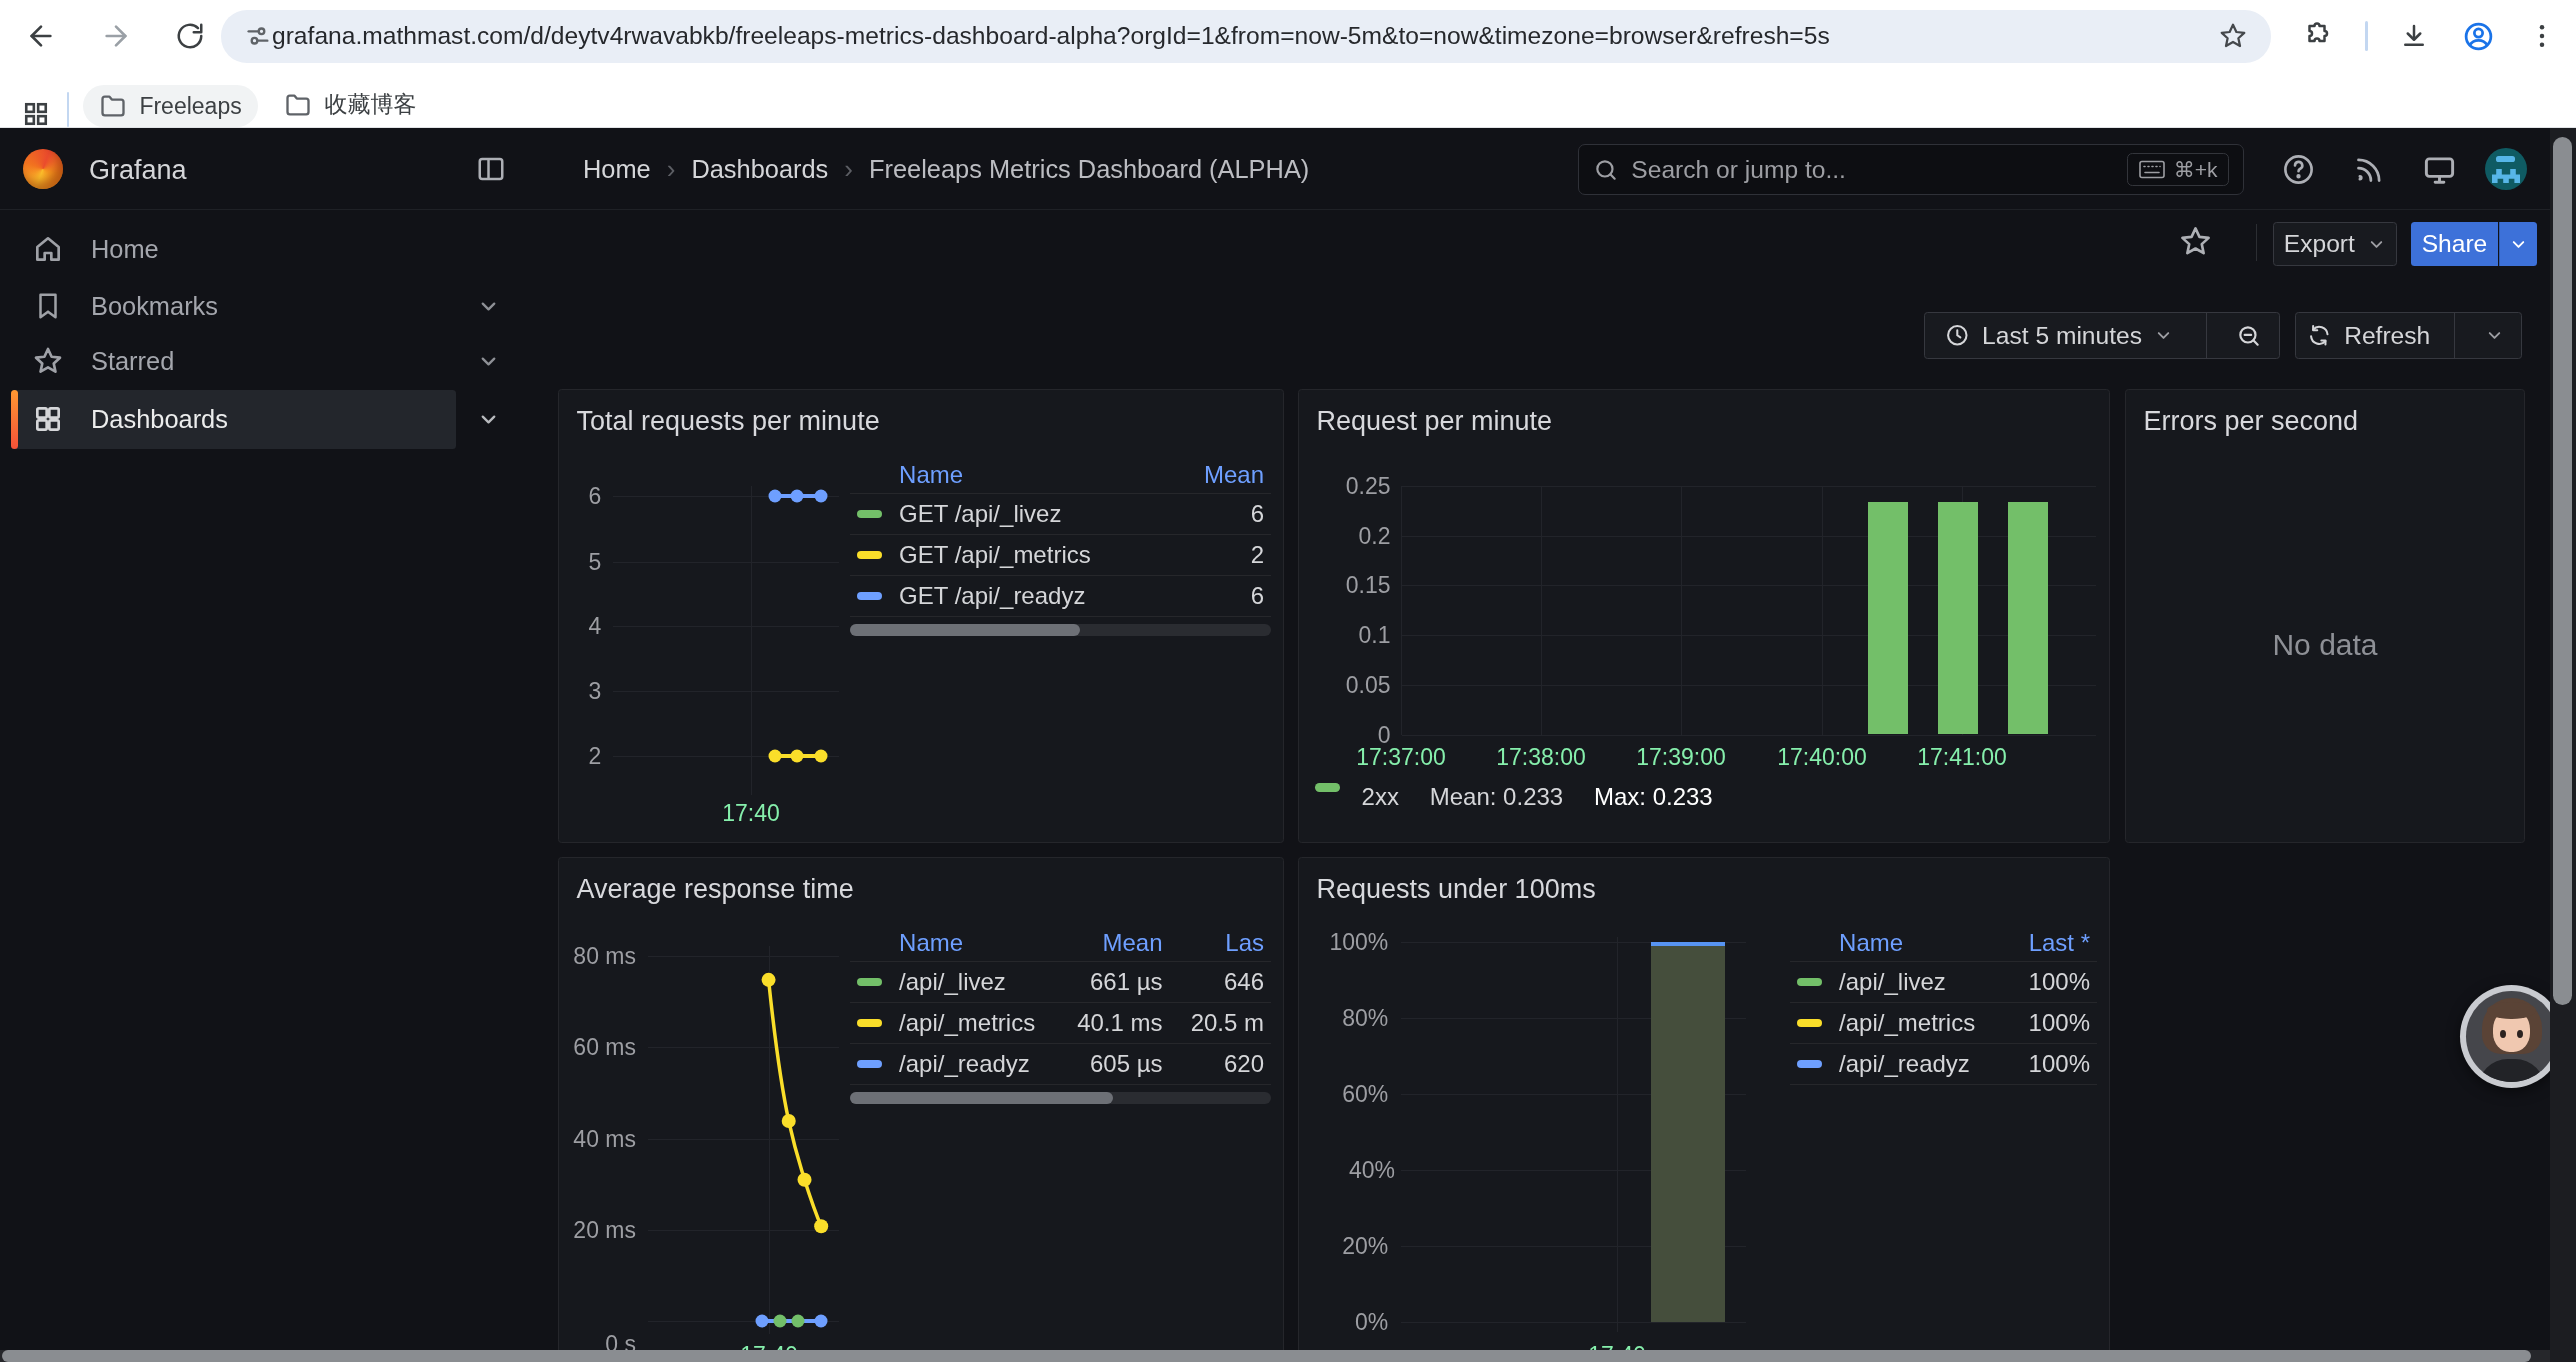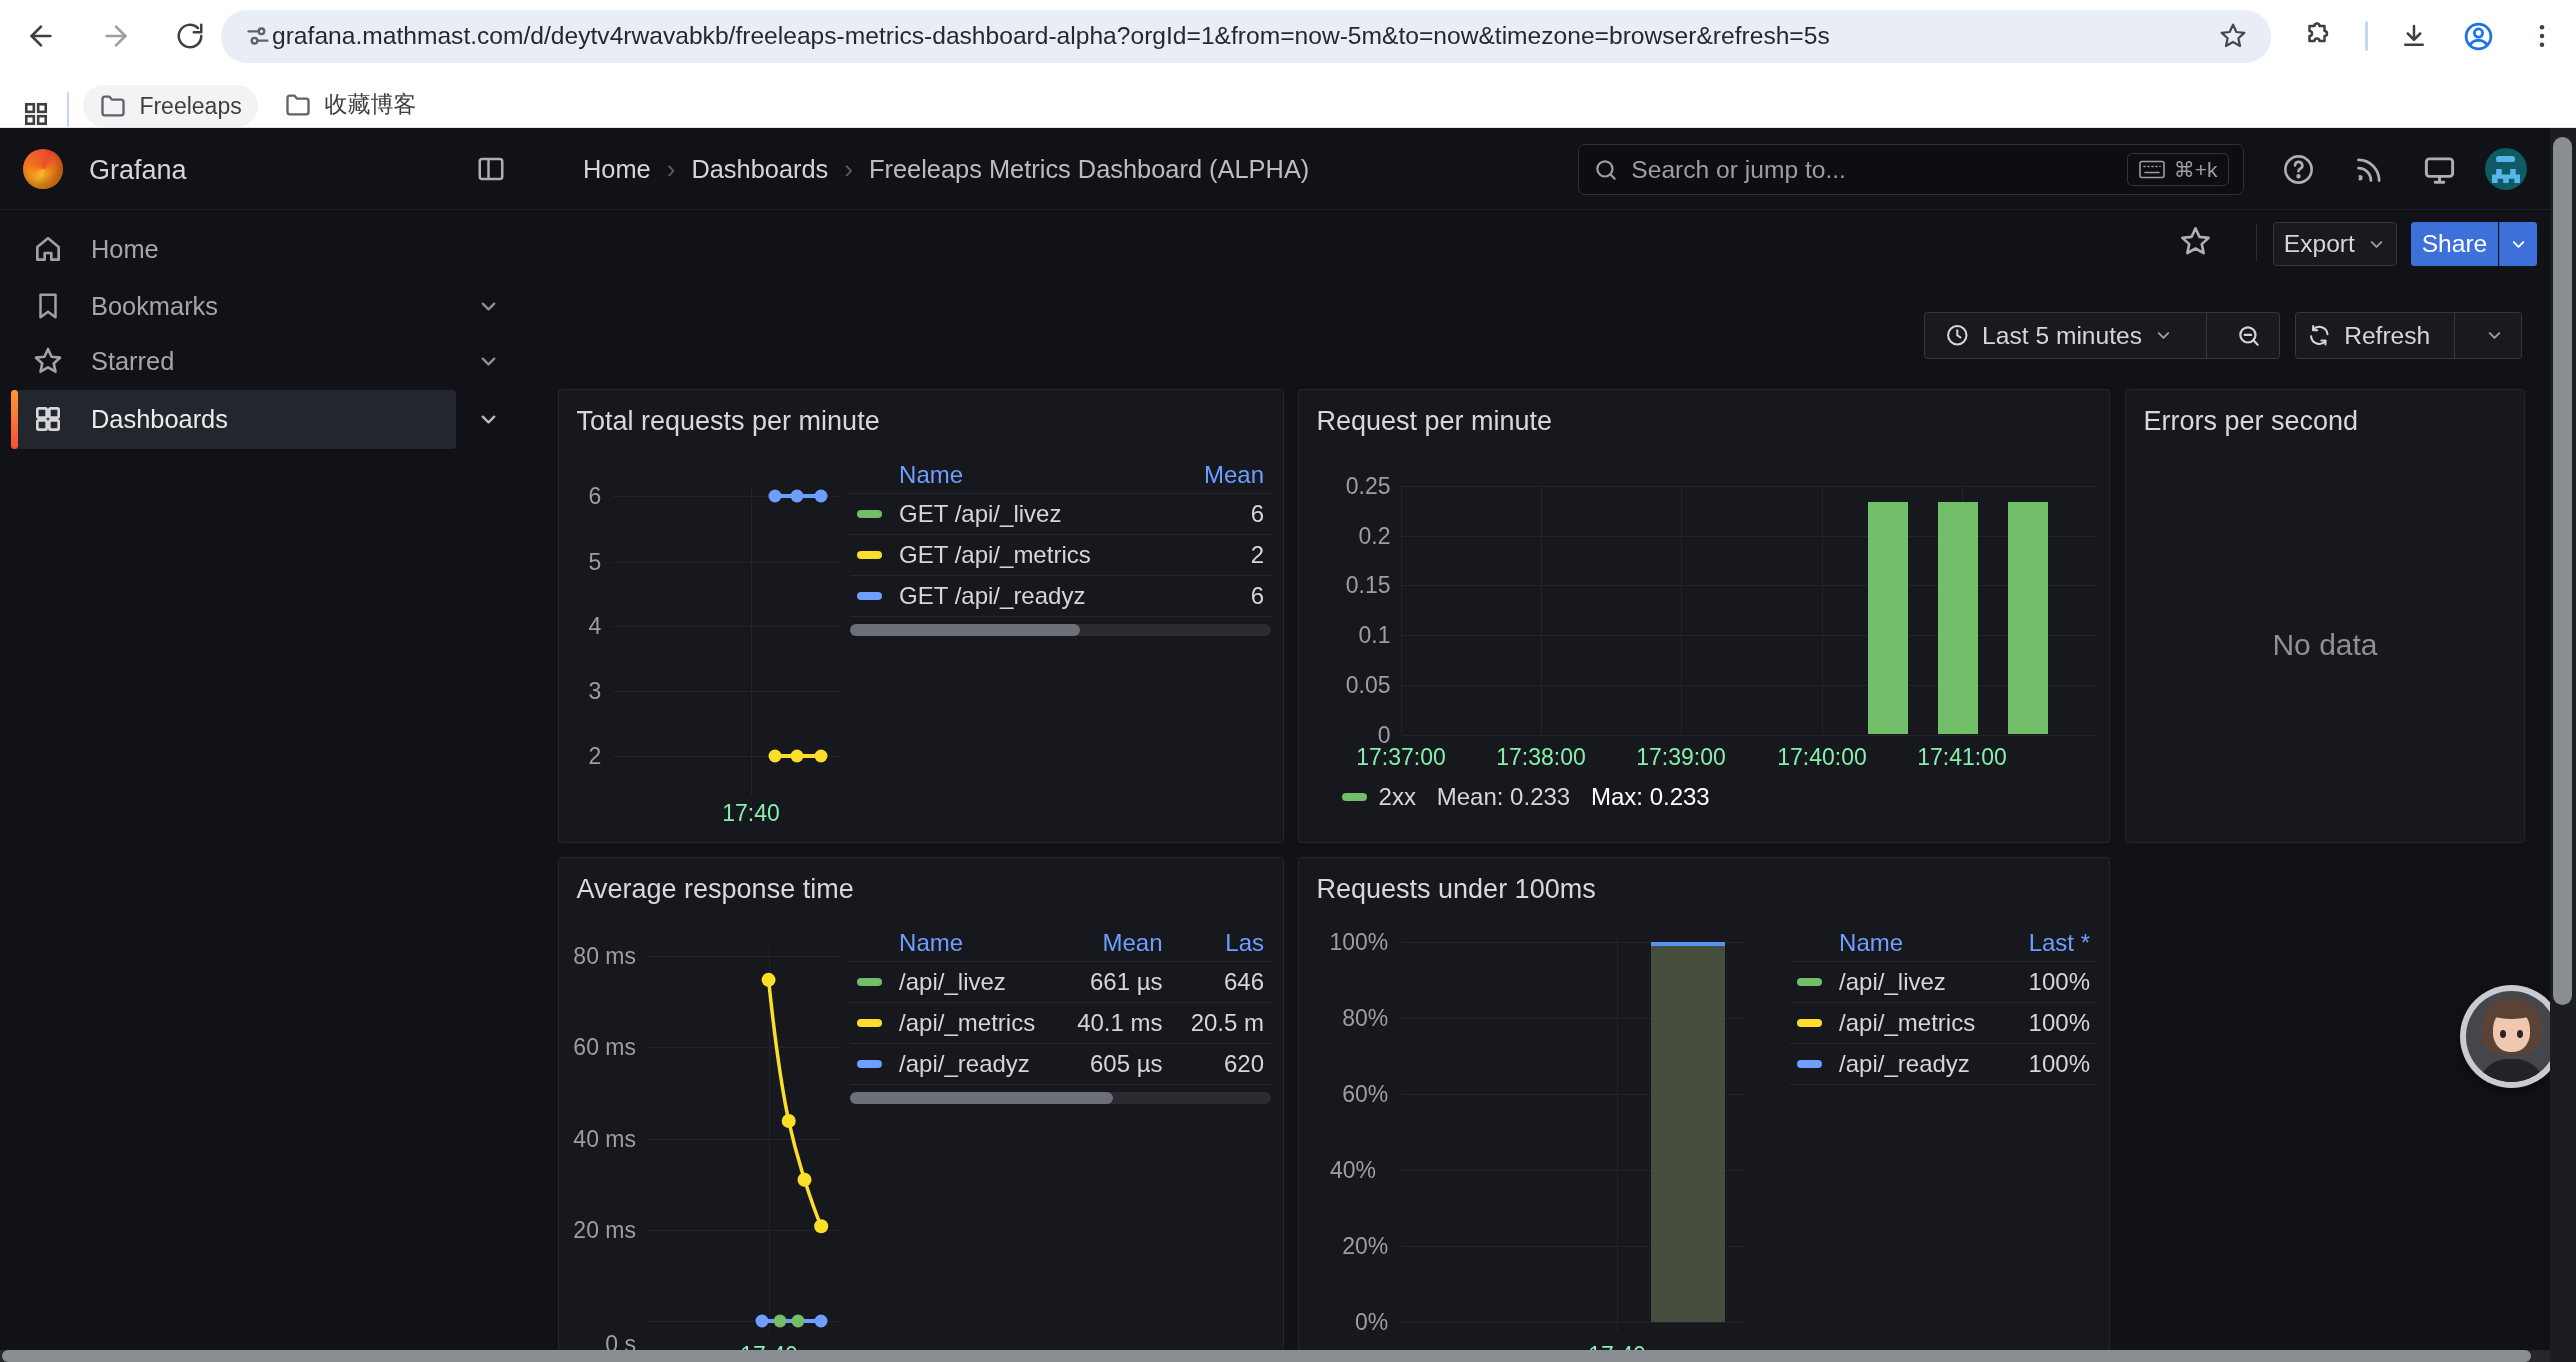--- a/index.html
+++ b/index.html
@@ -431,21 +431,21 @@
     <div class="xlab" style="left:102px;top:354px;">17:37:00</div>
     <div class="xlab" style="left:242px;top:354px;">17:38:00</div>
     <div class="xlab" style="left:382px;top:354px;">17:39:00</div>
     <div class="xlab" style="left:523px;top:354px;">17:40:00</div>
     <div class="xlab" style="left:663px;top:354px;">17:41:00</div>
 
     <div class="bar" style="left:569px;top:112px;width:40px;height:232px;"></div>
     <div class="bar" style="left:639px;top:112px;width:40px;height:232px;"></div>
     <div class="bar" style="left:709px;top:112px;width:40px;height:232px;"></div>
 
-    <div class="abs" style="left:43px;top:393px;display:flex;align-items:center;gap:12px;">
+    <div class="abs" style="left:16px;top:393px;display:flex;align-items:flex-start;gap:22px;">
       <span class="chip" style="background:#73bf69;"></span>
       <span style="color:#d5d6d9;font-size:24px;">2xx</span>
       <span style="color:#d5d6d9;font-size:24px;margin-left:8.8px;">Mean: 0.233</span>
       <span style="color:#ffffff;font-size:24px;margin-left:8.8px;">Max: 0.233</span>
     </div>
   </div>
 
   <div class="panel" style="left:2125px;top:261px;width:400px;height:454px;">
     <div class="ptitle">Errors per second</div>
     <div class="nodata" style="top:238px;">No data</div>
@@ -512,21 +512,21 @@
         </div>
     </div>
   </div>
 
   <div class="panel" style="left:1298px;top:729px;width:812px;height:505px;">
     <div class="ptitle">Requests under 100ms</div>
 
     <div class="ylab r" style="left:12.3px;top:84px;width:77px;">100%</div>
     <div class="ylab r" style="left:12.3px;top:160px;width:77px;">80%</div>
     <div class="ylab r" style="left:12.3px;top:236px;width:77px;">60%</div>
-    <div class="ylab r" style="left:0;top:312px;width:77px;">40%</div>
+    <div class="ylab r" style="left:19px;top:312px;width:77px;">40%</div>
     <div class="ylab r" style="left:12.3px;top:388px;width:77px;">20%</div>
     <div class="ylab r" style="left:12.3px;top:464px;width:77px;">0%</div>
 
     <div class="hgrid" style="left:102px;top:84px;width:345px;"></div>
     <div class="hgrid" style="left:102px;top:160px;width:345px;"></div>
     <div class="hgrid" style="left:102px;top:236px;width:345px;"></div>
     <div class="hgrid" style="left:102px;top:312px;width:345px;"></div>
     <div class="hgrid" style="left:102px;top:388px;width:345px;"></div>
     <div class="hgrid" style="left:102px;top:464px;width:345px;"></div>
     <div class="vgrid" style="left:318px;top:79px;height:395px;"></div>

